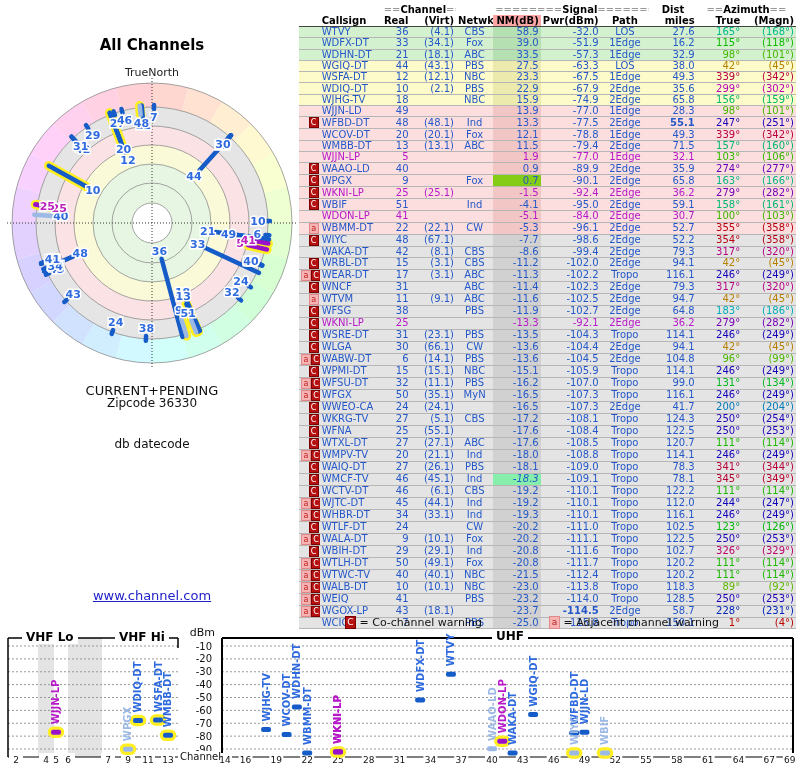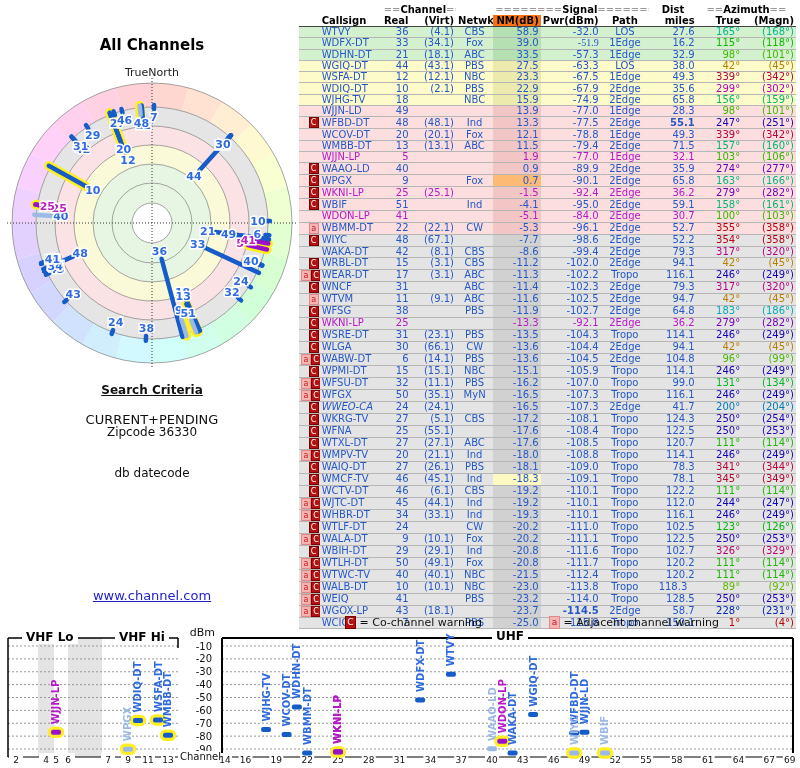--- a/index.html
+++ b/index.html
@@ -201,21 +201,20 @@
       <text x="92.72555223210078" y="62.122017309165614" text-anchor="middle" dy="0.35em" font-size="11" font-weight="bold" fill="#2f6bdf" stroke="#fff" stroke-width="3" paint-order="stroke">29</text>
       <text x="250.95952520870338" y="187.98700265180184" text-anchor="middle" dy="0.35em" font-size="11" font-weight="bold" fill="#2f6bdf" stroke="#fff" stroke-width="3" paint-order="stroke">50</text>
       <text x="250.95952520870338" y="187.98700265180184" text-anchor="middle" dy="0.35em" font-size="11" font-weight="bold" fill="#2f6bdf" stroke="#fff" stroke-width="3" paint-order="stroke">40</text>
       <text x="257.9838556865775" y="148.15004491764796" text-anchor="middle" dy="0.35em" font-size="11" font-weight="bold" fill="#2f6bdf" stroke="#fff" stroke-width="3" paint-order="stroke">10</text>
       <text x="52.39258219669372" y="186.25413519252095" text-anchor="middle" dy="0.35em" font-size="11" font-weight="bold" fill="#2f6bdf" stroke="#fff" stroke-width="3" paint-order="stroke">41</text>
       <text x="73.22664849939623" y="220.927844274039" text-anchor="middle" dy="0.35em" font-size="11" font-weight="bold" fill="#2f6bdf" stroke="#fff" stroke-width="3" paint-order="stroke">43</text>
       <text x="153.84995508235204" y="44.01614431342253" text-anchor="middle" dy="0.35em" font-size="11" font-weight="bold" fill="#2f6bdf" stroke="#fff" stroke-width="3" paint-order="stroke">7</text>
     </svg>
 
   <div class="abs" id="criteria">
-    <div id="crit-title">Search Criteria</div>
     <div id="crit-mode">CURRENT+PENDING</div>
     <div>Zipcode 36330</div>
     <div id="crit-date">db datecode</div>
   </div>
 
   <a class="abs" id="tvfool-link">www.channel.com</a>
 
   <div class="abs" id="tablewrap">
     <table>
       <colgroup>
@@ -240,21 +239,21 @@
           <th colspan="3" class="grp"><span class="eq">========</span><span class="bold">Signal</span><span class="eq">========</span></th>
           <th class="grp bold">Dist</th>
           <th colspan="2" class="grp"><span class="eq">==</span><span class="bold">Azimuth</span><span class="eq">==</span></th>
         </tr>
         <tr class="sub">
           <th></th>
           <th class="c-call bold">Callsign</th>
           <th class="c-real bold">Real</th>
           <th class="c-virt bold">(Virt)</th>
           <th class="c-net bold">Netwk</th>
-          <th class="c-nm bold" style="background:#f97316">NM(dB)</th>
+          <th class="c-nm bold" style="background:#fca5a5">NM(dB)</th>
           <th class="c-pwr bold">Pwr(dBm)</th>
           <th class="c-path bold" style="text-align:center">Path</th>
           <th class="c-dist bold">miles</th>
           <th class="c-true bold">True</th>
           <th class="c-magn bold">(Magn)</th>
         </tr>
       </thead>
       <tbody id="station-rows">
           <tr style="background: rgb(211, 240, 207);">
             <td class="c-marks" style="color: rgb(36, 88, 200);"></td>
@@ -269,21 +268,21 @@
             <td class="c-true" style="color: rgb(0, 184, 138);">165°</td>
             <td class="c-magn" style="color: rgb(0, 184, 138);">(168°)</td>
           </tr>
           <tr style="background: rgb(211, 240, 207);">
             <td class="c-marks" style="color: rgb(36, 88, 200);"></td>
             <td class="c-call" style="color: rgb(36, 88, 200);">WDFX-DT</td>
             <td class="c-real" style="color: rgb(36, 88, 200);">33</td>
             <td class="c-virt" style="color: rgb(36, 88, 200);">(34.1)</td>
             <td class="c-net" style="color: rgb(36, 88, 200);">Fox</td>
             <td class="c-nm" style="color: rgb(36, 88, 200); background: rgb(181, 224, 178);">39.0</td>
-            <td class="c-pwr" style="color: rgb(36, 88, 200); font-family: Liberation Serif, serif;">-51.9</td>
+            <td class="c-pwr" style="color: rgb(36, 88, 200);">-51.9</td>
             <td class="c-path" style="color: rgb(36, 88, 200);">1Edge</td>
             <td class="c-dist" style="color: rgb(36, 88, 200);">16.2</td>
             <td class="c-true" style="color: rgb(15, 184, 0);">115°</td>
             <td class="c-magn" style="color: rgb(15, 184, 0);">(118°)</td>
           </tr>
           <tr style="background: rgb(211, 240, 207);">
             <td class="c-marks" style="color: rgb(36, 88, 200);"></td>
             <td class="c-call" style="color: rgb(36, 88, 200);">WDHN-DT</td>
             <td class="c-real" style="color: rgb(36, 88, 200);">21</td>
             <td class="c-virt" style="color: rgb(36, 88, 200);">(18.1)</td>
@@ -424,21 +423,21 @@
             <td class="c-dist" style="color: rgb(36, 88, 200);">35.9</td>
             <td class="c-true" style="color: rgb(104, 0, 184);">274°</td>
             <td class="c-magn" style="color: rgb(104, 0, 184);">(277°)</td>
           </tr>
           <tr style="background: rgb(252, 222, 222);">
             <td class="c-marks" style="color: rgb(36, 88, 200);"><span class="mk mk-c">C</span></td>
             <td class="c-call" style="color: rgb(36, 88, 200);">WPGX</td>
             <td class="c-real" style="color: rgb(36, 88, 200);">9</td>
             <td class="c-virt" style="color: rgb(36, 88, 200);"></td>
             <td class="c-net" style="color: rgb(36, 88, 200);">Fox</td>
-            <td class="c-nm" style="color: rgb(36, 88, 200); background: #fdba74;">0.7</td>
+            <td class="c-nm" style="color: rgb(36, 88, 200); background: #84cc16;">0.7</td>
             <td class="c-pwr" style="color: rgb(36, 88, 200);">-90.1</td>
             <td class="c-path" style="color: rgb(36, 88, 200);">2Edge</td>
             <td class="c-dist" style="color: rgb(36, 88, 200);">65.8</td>
             <td class="c-true" style="color: rgb(0, 184, 132);">163°</td>
             <td class="c-magn" style="color: rgb(0, 184, 132);">(166°)</td>
           </tr>
           <tr style="background: rgb(252, 222, 222);">
             <td class="c-marks" style="color: rgb(184, 25, 200);"><span class="mk mk-c">C</span></td>
             <td class="c-call" style="color: rgb(184, 25, 200);">WKNI-LP</td>
             <td class="c-real" style="color: rgb(184, 25, 200);">25</td>
@@ -667,21 +666,21 @@
             <td class="c-net" style="color: rgb(36, 88, 200);">MyN</td>
             <td class="c-nm" style="color: rgb(36, 88, 200); background: rgb(209, 209, 209);">-16.5</td>
             <td class="c-pwr" style="color: rgb(36, 88, 200);">-107.3</td>
             <td class="c-path" style="color: rgb(36, 88, 200);">Tropo</td>
             <td class="c-dist" style="color: rgb(36, 88, 200);">116.1</td>
             <td class="c-true" style="color: rgb(18, 0, 184);">246°</td>
             <td class="c-magn" style="color: rgb(18, 0, 184);">(249°)</td>
           </tr>
           <tr style="background: rgb(228, 228, 228);">
             <td class="c-marks" style="color: rgb(36, 88, 200);"><span class="mk mk-c">C</span></td>
-            <td class="c-call" style="color: rgb(36, 88, 200); font-style: italic;">WWEO-CA</td>
+            <td class="c-call" style="color: rgb(36, 88, 200);">WWEO-CA</td>
             <td class="c-real" style="color: rgb(36, 88, 200);">24</td>
             <td class="c-virt" style="color: rgb(36, 88, 200);">(24.1)</td>
             <td class="c-net" style="color: rgb(36, 88, 200);"></td>
             <td class="c-nm" style="color: rgb(36, 88, 200); background: rgb(209, 209, 209);">-16.5</td>
             <td class="c-pwr" style="color: rgb(36, 88, 200);">-107.3</td>
             <td class="c-path" style="color: rgb(36, 88, 200);">2Edge</td>
             <td class="c-dist" style="color: rgb(36, 88, 200);">41.7</td>
             <td class="c-true" style="color: rgb(0, 122, 184);">200°</td>
             <td class="c-magn" style="color: rgb(0, 122, 184);">(204°)</td>
           </tr>
@@ -749,21 +748,21 @@
             <td class="c-dist" style="color: rgb(36, 88, 200);">78.3</td>
             <td class="c-true" style="color: rgb(184, 0, 58);">341°</td>
             <td class="c-magn" style="color: rgb(184, 0, 58);">(344°)</td>
           </tr>
           <tr style="background: rgb(228, 228, 228);">
             <td class="c-marks" style="color: rgb(36, 88, 200);"><span class="mk mk-c">C</span></td>
             <td class="c-call" style="color: rgb(36, 88, 200);">WMCF-TV</td>
             <td class="c-real" style="color: rgb(36, 88, 200);">46</td>
             <td class="c-virt" style="color: rgb(36, 88, 200);">(45.1)</td>
             <td class="c-net" style="color: rgb(36, 88, 200);">Ind</td>
-            <td class="c-nm" style="color: rgb(36, 88, 200); background: #fef9c3;">-18.3</td>
+            <td class="c-nm" style="color: rgb(36, 88, 200); background: #86efac; font-style: italic;">-18.3</td>
             <td class="c-pwr" style="color: rgb(36, 88, 200);">-109.1</td>
             <td class="c-path" style="color: rgb(36, 88, 200);">Tropo</td>
             <td class="c-dist" style="color: rgb(36, 88, 200);">78.1</td>
             <td class="c-true" style="color: rgb(184, 0, 46);">345°</td>
             <td class="c-magn" style="color: rgb(184, 0, 46);">(349°)</td>
           </tr>
           <tr style="background: rgb(228, 228, 228);">
             <td class="c-marks" style="color: rgb(36, 88, 200);"><span class="mk mk-c">C</span></td>
             <td class="c-call" style="color: rgb(36, 88, 200);">WCTV-DT</td>
             <td class="c-real" style="color: rgb(36, 88, 200);">46</td>
@@ -869,21 +868,21 @@
           </tr>
           <tr style="background: rgb(228, 228, 228);">
             <td class="c-marks" style="color: rgb(36, 88, 200);"><span class="mk mk-a">a</span><span class="mk mk-c">C</span></td>
             <td class="c-call" style="color: rgb(36, 88, 200);">WALB-DT</td>
             <td class="c-real" style="color: rgb(36, 88, 200);">10</td>
             <td class="c-virt" style="color: rgb(36, 88, 200);">(10.1)</td>
             <td class="c-net" style="color: rgb(36, 88, 200);">NBC</td>
             <td class="c-nm" style="color: rgb(36, 88, 200); background: rgb(209, 209, 209);">-23.0</td>
             <td class="c-pwr" style="color: rgb(36, 88, 200);">-113.8</td>
             <td class="c-path" style="color: rgb(36, 88, 200);">Tropo</td>
-            <td class="c-dist" style="color: rgb(36, 88, 200); text-align: center;">118.3</td>
+            <td class="c-dist" style="color: rgb(36, 88, 200);">118.3</td>
             <td class="c-true" style="color: rgb(95, 184, 0);">89°</td>
             <td class="c-magn" style="color: rgb(95, 184, 0);">(92°)</td>
           </tr>
           <tr style="background: rgb(228, 228, 228);">
             <td class="c-marks" style="color: rgb(36, 88, 200);"><span class="mk mk-a">a</span><span class="mk mk-c">C</span></td>
             <td class="c-call" style="color: rgb(36, 88, 200);">WEIQ</td>
             <td class="c-real" style="color: rgb(36, 88, 200);">41</td>
             <td class="c-virt" style="color: rgb(36, 88, 200);"></td>
             <td class="c-net" style="color: rgb(36, 88, 200);">PBS</td>
             <td class="c-nm" style="color: rgb(36, 88, 200); background: rgb(209, 209, 209);">-23.2</td>

